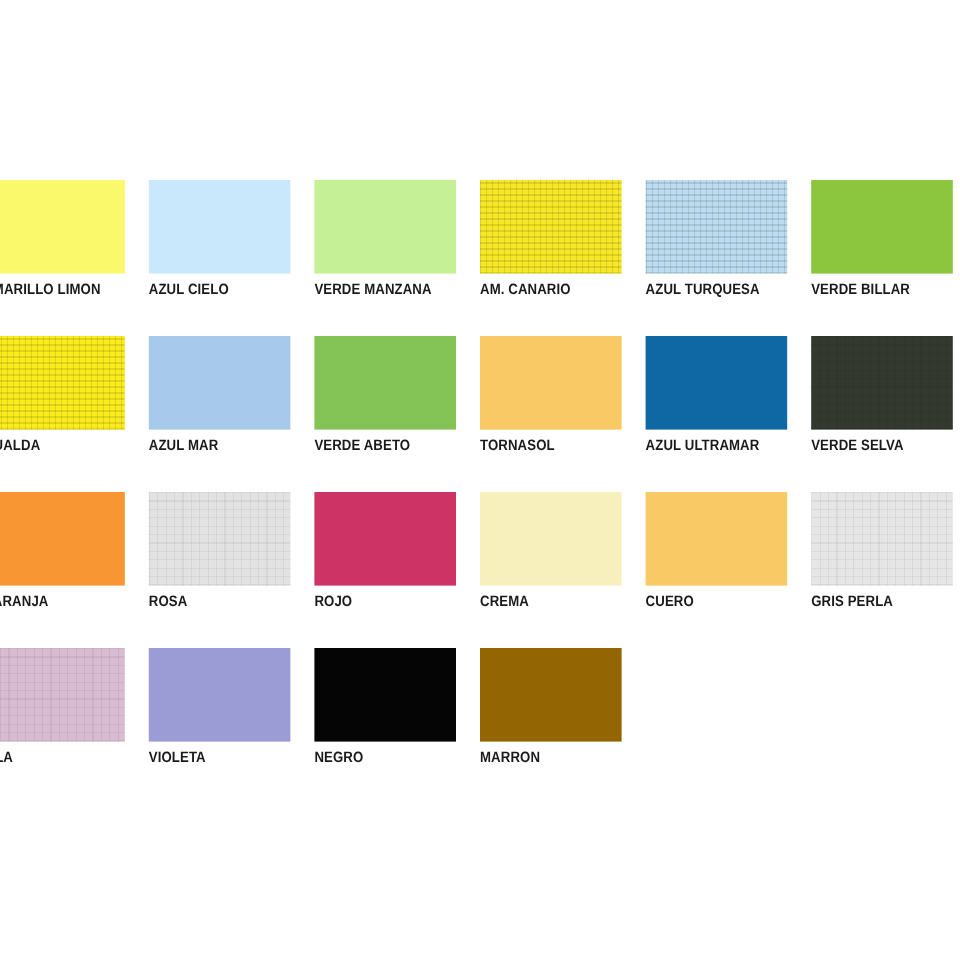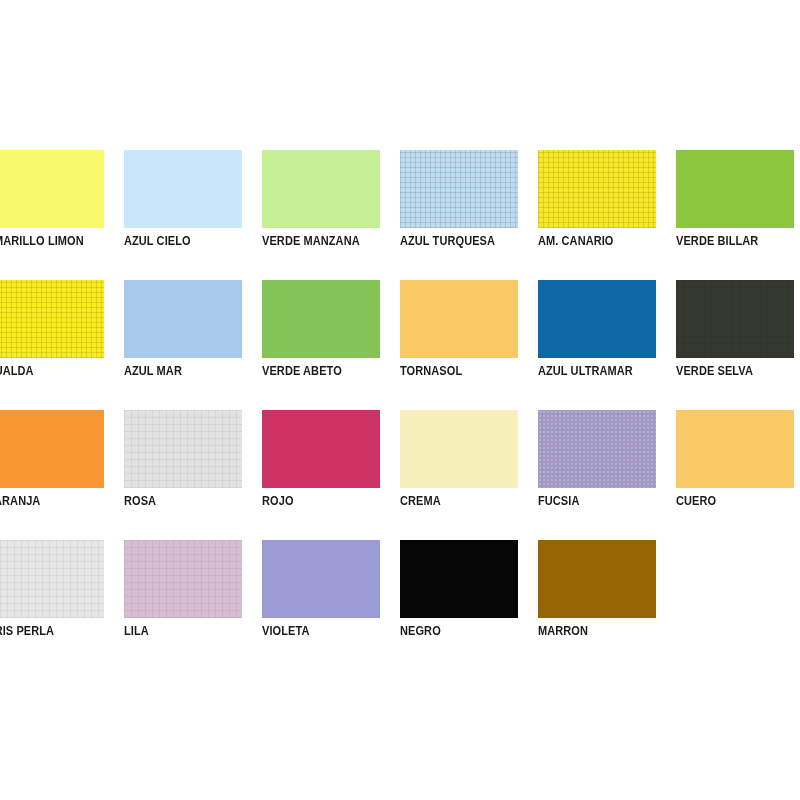--- a/index.html
+++ b/index.html
@@ -110,26 +110,26 @@
       </div>
       <div class="swatch-cell">
         <div class="swatch-chip " style="background-color: rgb(201, 232, 251);"></div>
         <div class="swatch-label">AZUL CIELO</div>
       </div>
       <div class="swatch-cell">
         <div class="swatch-chip " style="background-color: rgb(198, 240, 150);"></div>
         <div class="swatch-label">VERDE MANZANA</div>
       </div>
       <div class="swatch-cell">
+        <div class="swatch-chip textured-fine" style="background-color: rgb(247, 232, 39);"></div>
+        <div class="swatch-label">AM. CANARIO</div>
+      </div>
+      <div class="swatch-cell">
         <div class="swatch-chip textured-fine" style="background-color: rgb(188, 220, 240);"></div>
         <div class="swatch-label">AZUL TURQUESA</div>
-      </div>
-      <div class="swatch-cell">
-        <div class="swatch-chip textured-fine" style="background-color: rgb(247, 232, 39);"></div>
-        <div class="swatch-label">AM. CANARIO</div>
       </div>
       <div class="swatch-cell">
         <div class="swatch-chip " style="background-color: rgb(140, 198, 62);"></div>
         <div class="swatch-label">VERDE BILLAR</div>
       </div>
       <div class="swatch-cell">
         <div class="swatch-chip textured-fine" style="background-color: rgb(249, 235, 28);"></div>
         <div class="swatch-label">GUALDA</div>
       </div>
       <div class="swatch-cell">
@@ -162,24 +162,20 @@
       </div>
       <div class="swatch-cell">
         <div class="swatch-chip " style="background-color: rgb(206, 51, 101);"></div>
         <div class="swatch-label">ROJO</div>
       </div>
       <div class="swatch-cell">
         <div class="swatch-chip " style="background-color: rgb(247, 239, 188);"></div>
         <div class="swatch-label">CREMA</div>
       </div>
       <div class="swatch-cell">
-        <div class="swatch-chip speckled" style="background-color: rgb(162, 154, 196);"></div>
-        <div class="swatch-label">FUCSIA</div>
-      </div>
-      <div class="swatch-cell">
         <div class="swatch-chip " style="background-color: rgb(249, 201, 101);"></div>
         <div class="swatch-label">CUERO</div>
       </div>
       <div class="swatch-cell">
         <div class="swatch-chip textured" style="background-color: rgb(230, 230, 230);"></div>
         <div class="swatch-label">GRIS PERLA</div>
       </div>
       <div class="swatch-cell">
         <div class="swatch-chip textured" style="background-color: rgb(216, 188, 209);"></div>
         <div class="swatch-label">LILA</div>

